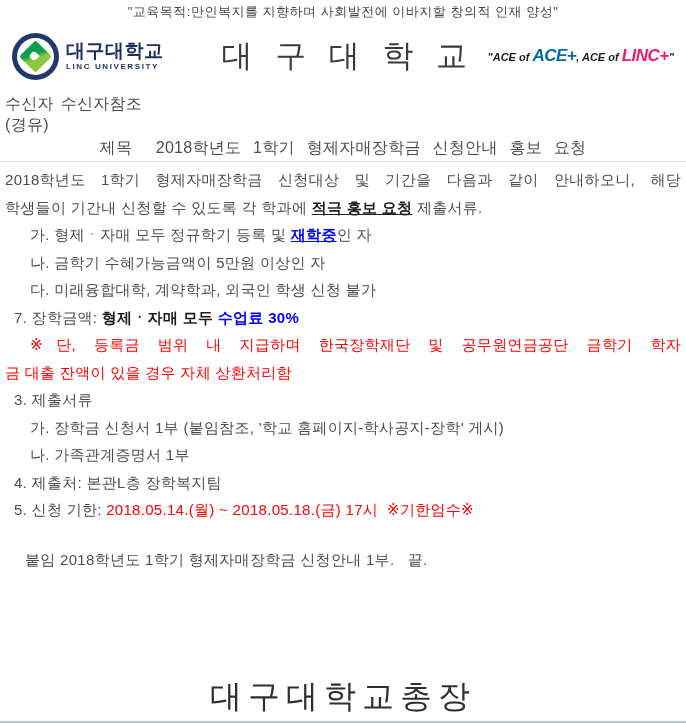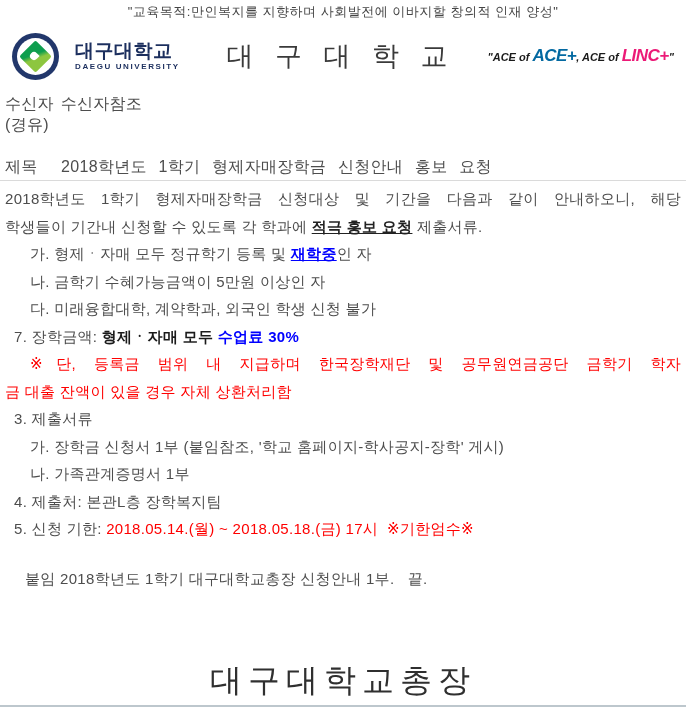--- a/index.html
+++ b/index.html
@@ -4,55 +4,55 @@
 <style>
   html,body{margin:0;padding:0;background:#fff;}
   .page{
     position:relative;width:686px;height:723px;overflow:hidden;background:#fff;
     font-family:"Liberation Sans","DejaVu Sans",sans-serif;color:#4d4d4d;
   }
   
   .motto{padding-top:3px;text-align:center;font-size:13px;letter-spacing:.5px;color:#454545;line-height:18px;}
   
   .header{display:flex;align-items:center;height:58px;margin-top:6px;padding:0 12px;}
-  .logo{display:flex;align-items:center;gap:16px;width:195px;flex-shrink:0;}
+  .logo{display:flex;align-items:center;gap:7px;width:195px;flex-shrink:0;}
   .emblem{position:relative;width:47px;height:47px;border-radius:50%;background:#22376b;flex-shrink:0;}
   .emblem::before{content:"";position:absolute;inset:5px;background:#fff;border-radius:50%;}
   .emblem-diamond{position:absolute;left:12px;top:12px;width:23px;height:23px;border-radius:2px;
     background:linear-gradient(115deg,#0e9e4e 42%,#8dc63f 58%);transform:rotate(45deg);}
   .emblem-drop{position:absolute;left:18px;top:19px;width:8px;height:8px;background:#fff;
     border-radius:50% 0 50% 50%;transform:rotate(45deg);}
   .logo-kr{font-size:19px;font-weight:bold;color:#1c2f5e;letter-spacing:.5px;line-height:20px;}
   .logo-en{font-size:8px;font-weight:bold;color:#1c2f5e;letter-spacing:1.6px;line-height:11px;}
-  .masthead-title{flex:1;text-align:center;font-size:27px;color:#3a3a3a;letter-spacing:7px;font-weight:500;white-space:pre;}
+  .masthead-title{flex:1;text-align:right;font-size:31px;color:#3a3a3a;letter-spacing:7px;font-weight:500;white-space:pre;}
   .slogan{width:200px;flex-shrink:0;text-align:right;font-style:italic;font-weight:bold;color:#1a1a1a;
     font-size:11px;white-space:pre;line-height:20px;}
   .slogan .big{font-size:17px;letter-spacing:-0.5px;}
   .slogan .red{color:#0369a1;}
   .slogan .pink{color:#ec1a77;}
   
   .content{padding:0 5px;font-size:15px;letter-spacing:.3px;}
   .line{line-height:27.5px;white-space:pre;}
   .recipient,.via{font-size:16px;line-height:21px;word-spacing:2px;white-space:pre;}
   .recipient{margin-top:8px;}
-  .subject{font-size:16px;line-height:24px;word-spacing:7px;margin-top:20px;white-space:pre;}
+  .subject{font-size:16px;line-height:24px;word-spacing:7px;margin-top:1px;white-space:pre;text-align:center;}
   .divider{height:1px;background:#dadada;margin:1px -5px 0 -5px;}
   .just{line-height:27.5px;text-align:justify;text-align-last:justify;white-space:normal;}
   .intro1{margin-top:4px;}
   .ind1{padding-left:9px;}
   .ind2{padding-left:25px;}
   .em-u{font-weight:bold;color:#222;text-decoration:underline;margin-top:8px;}
   .blue-u{color:#0000ff;font-weight:bold;text-decoration:underline;}
   .blue-b{color:#0000ff;font-weight:bold;}
   .bold-dark{color:#1a1a1a;font-weight:bold;}
   .red-b{color:#ff0000;font-weight:normal;}
   .note1{padding-left:25px;}
   .attachment{margin-top:22px;padding-left:20px;}
   
-  .bottom{position:absolute;left:0;right:0;bottom:16px;}
+  .bottom{position:absolute;left:0;right:0;bottom:0;}
   .signature{text-align:center;font-size:32px;color:#2f2f2f;letter-spacing:6px;font-weight:500;line-height:40px;white-space:pre;}
   .footer-row{display:flex;align-items:flex-start;margin:-9px 0 0 14px;}
   .footer-label{font-size:13px;color:#4d4d4d;line-height:16px;}
   .footer-list{font-size:14px;color:#4d4d4d;margin-left:32px;margin-top:3px;line-height:16px;letter-spacing:.3px;white-space:pre;}
   .bottom-line{height:2px;background:#bdc7cd;margin-top:5px;}
 </style>
 </head>
 <body>
 
 <div class="page">
@@ -60,21 +60,21 @@
   <div class="motto">"교육목적:만인복지를 지향하며 사회발전에 이바지할 창의적 인재 양성"</div>
 
   <div class="header">
     <div class="logo">
       <div class="emblem">
         <div class="emblem-diamond"></div>
         <div class="emblem-drop"></div>
       </div>
       <div class="logo-text">
         <div class="logo-kr">대구대학교</div>
-        <div class="logo-en">DAEGU UNIVERSITY</div>
+        <div class="logo-en">LINC UNIVERSITY</div>
       </div>
     </div>
     <div class="masthead-title">대 구 대 학 교</div>
     <div class="slogan"><span>"</span><span>ACE of </span><span class="big red">ACE+</span><span>, ACE of </span><span class="big pink">LINC+</span><span>"</span></div>
   </div>
 
   <div class="content">
     <div class="recipient">수신자 수신자참조</div>
     <div class="via">(경유)</div>
     <div class="subject">제목  2018학년도 1학기 형제자매장학금 신청안내 홍보 요청</div>
@@ -91,21 +91,21 @@
     <div class="just note1 red-b">※단, 등록금 범위 내 지급하며 한국장학재단 및 공무원연금공단 금학기 학자</div>
     <div class="line red-b">금 대출 잔액이 있을 경우 자체 상환처리함</div>
 
     <div class="line ind1">3. 제출서류</div>
     <div class="line ind2">가. 장학금 신청서 1부 (붙임참조, '학교 홈페이지-학사공지-장학' 게시)</div>
     <div class="line ind2">나. 가족관계증명서 1부</div>
 
     <div class="line ind1">4. 제출처: 본관L층 장학복지팀</div>
     <div class="line ind1"><span>5. 신청 기한: </span><span class="red-b">2018.05.14.(월) ~ 2018.05.18.(금) 17시  ※기한엄수※</span></div>
 
-    <div class="line attachment">붙임 2018학년도 1학기 대구대학교총장 신청안내 1부.   끝.</div>
+    <div class="line attachment">붙임 2018학년도 1학기 형제자매장학금 신청안내 1부.   끝.</div>
   </div>
 
   <div class="bottom">
     <div class="signature">대구대학교총장</div>
     <div class="bottom-line"></div>
   </div>
 
 </div>
 
 </body></html>

